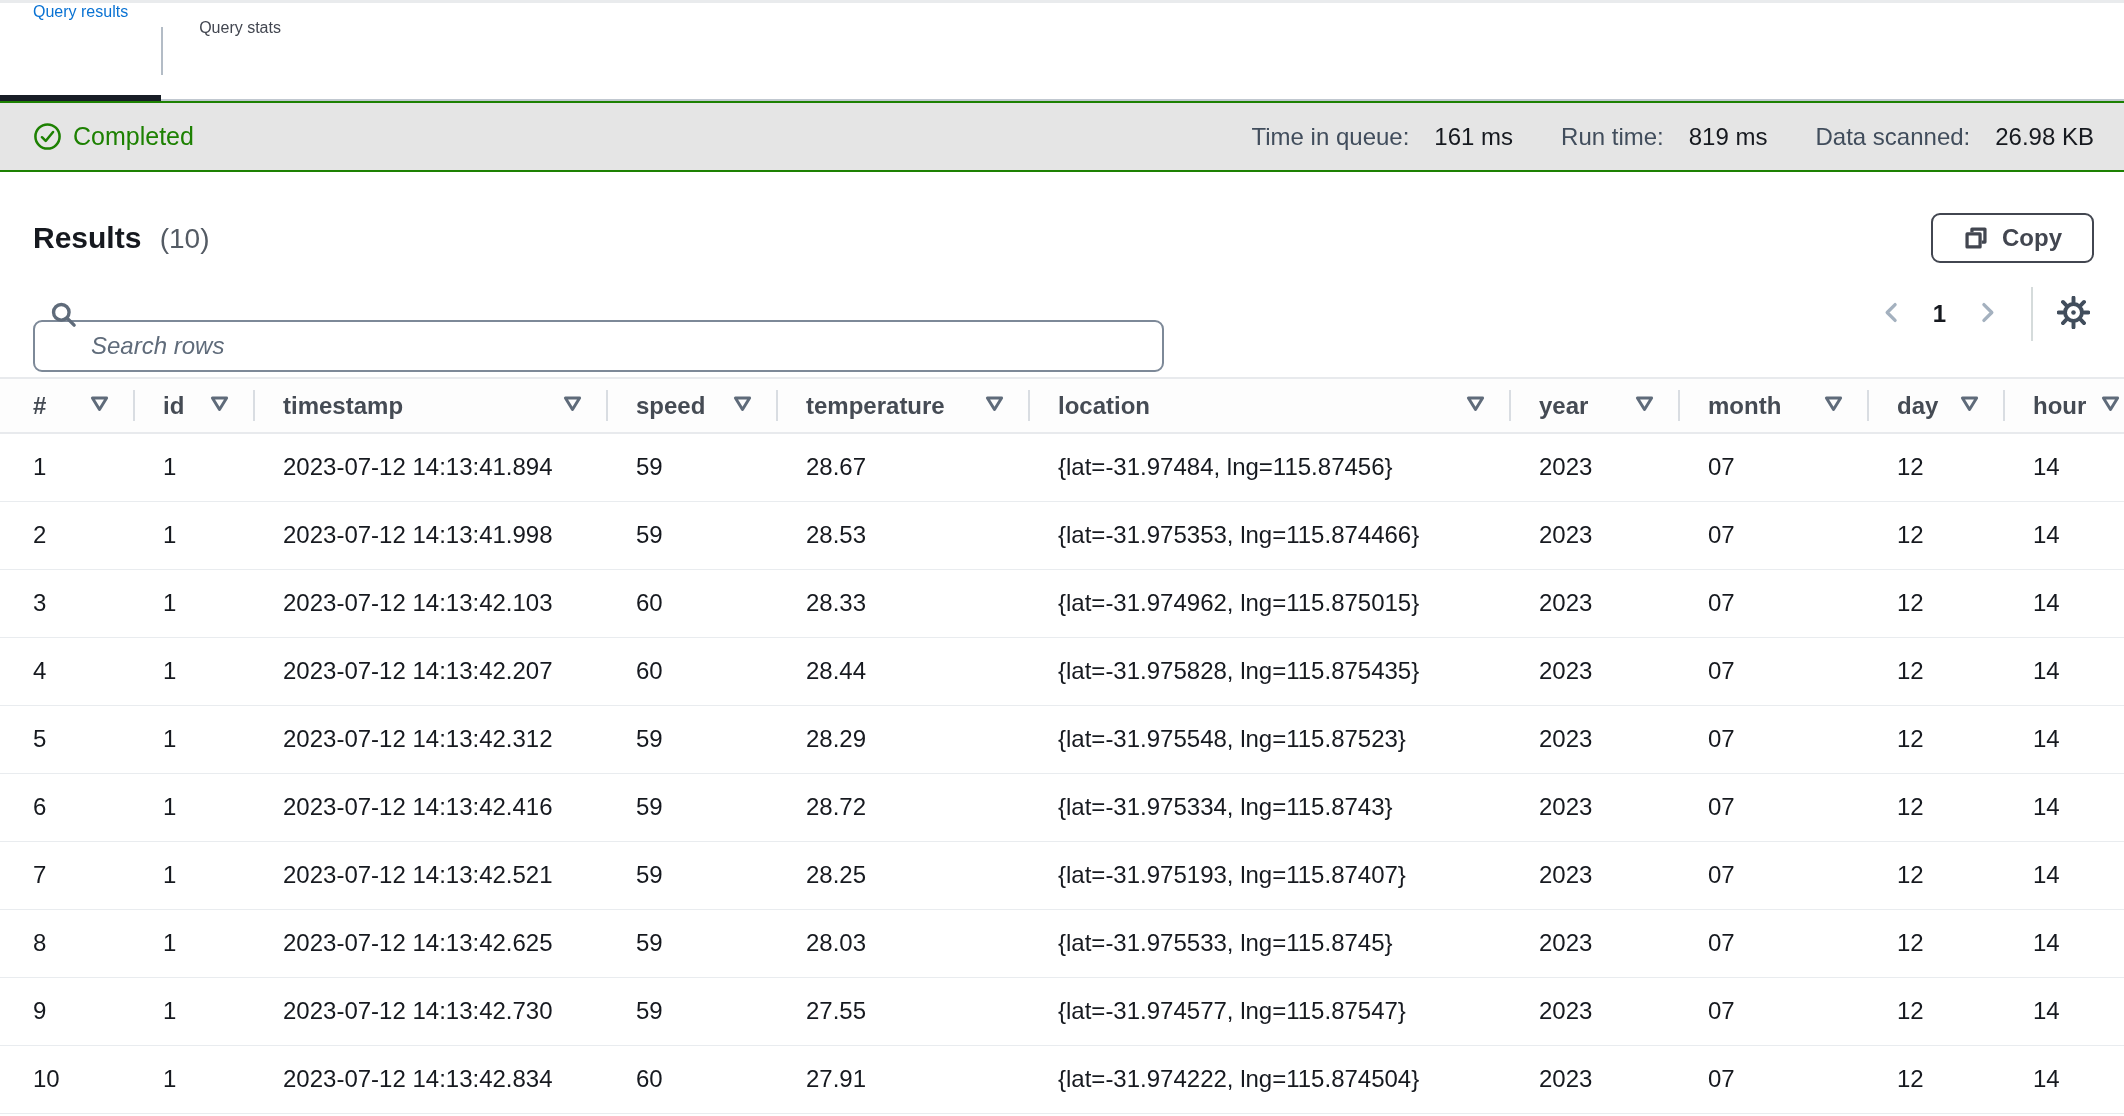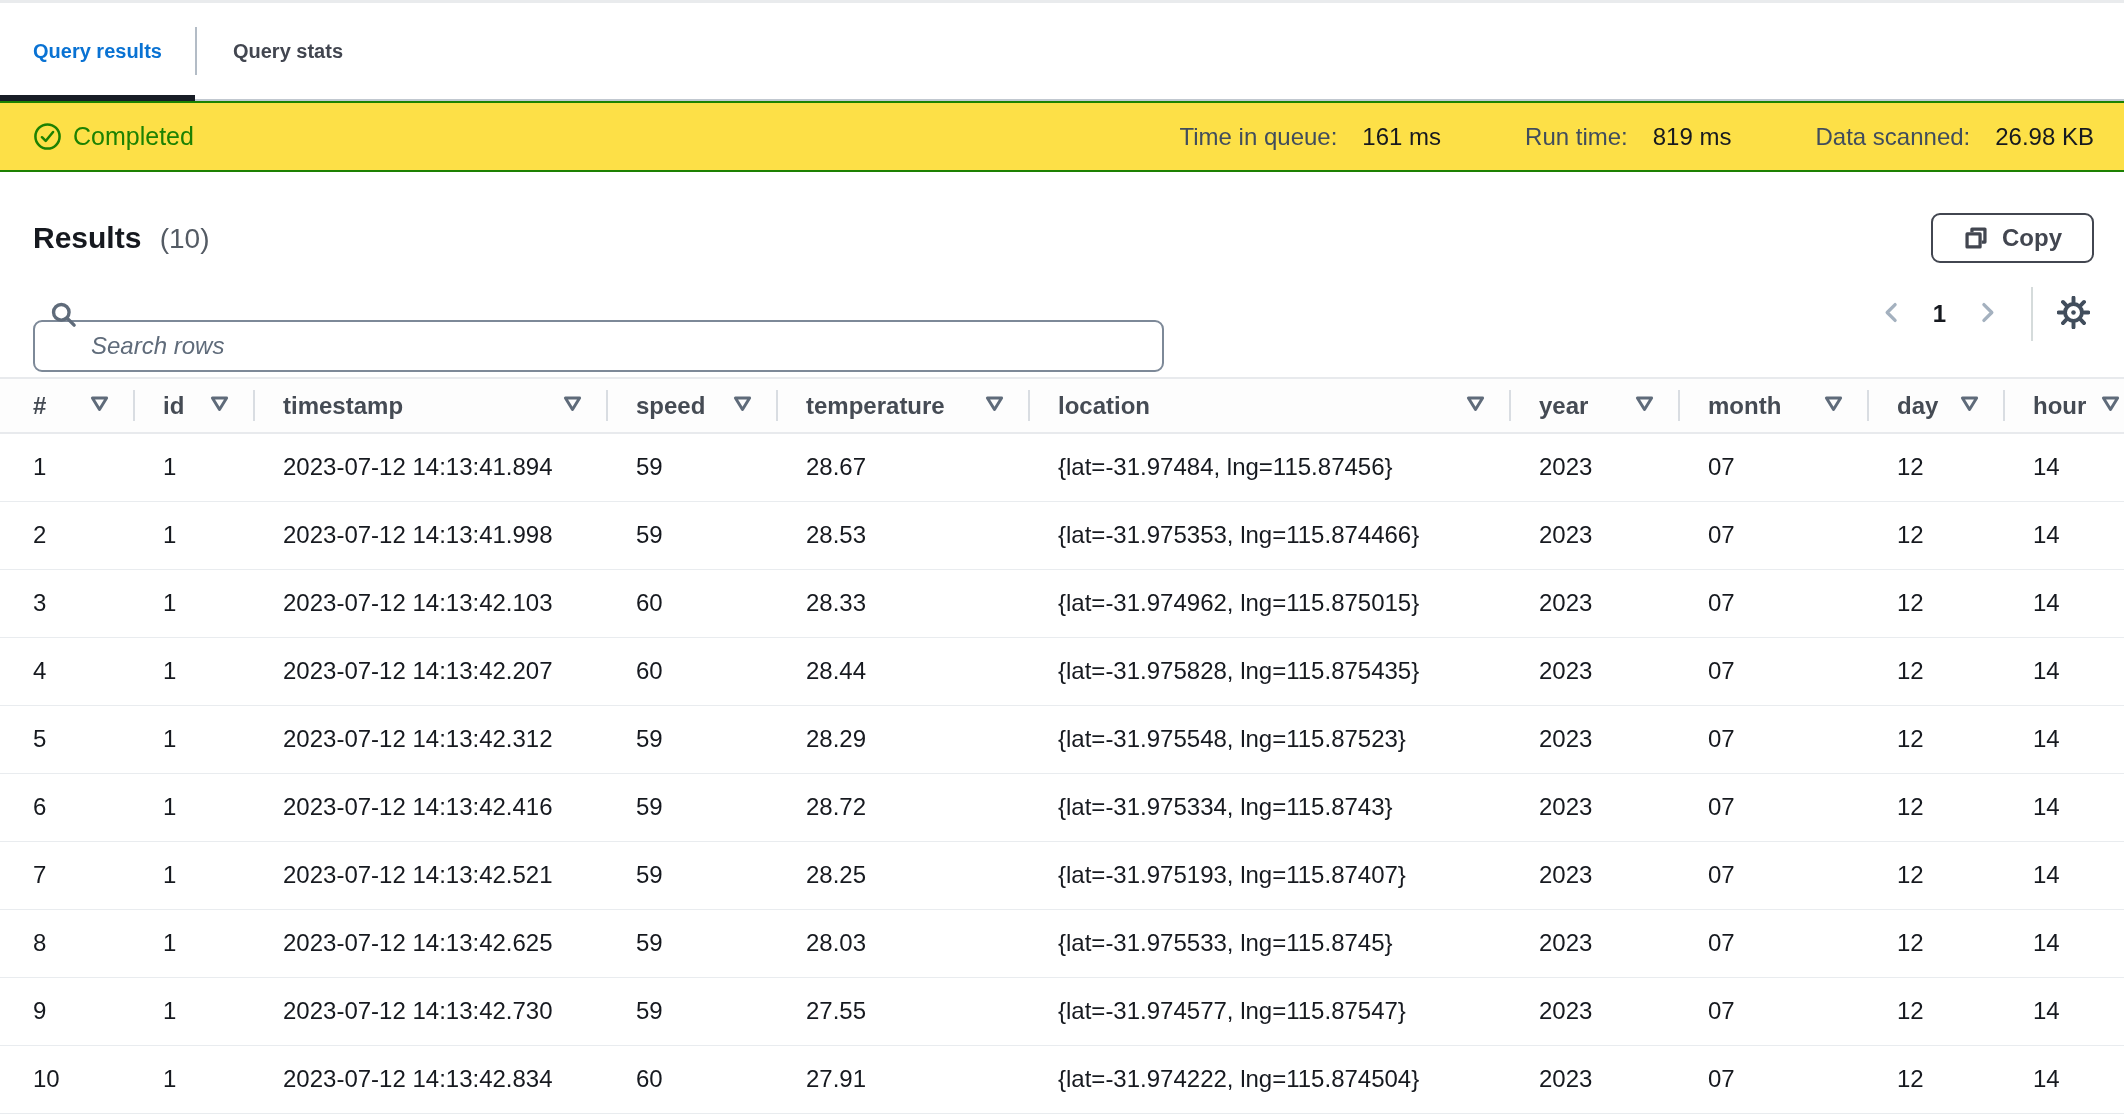--- a/index.html
+++ b/index.html
@@ -2,36 +2,36 @@
 <html><head>
 <meta charset="utf-8">
 <style>
   * { margin:0; padding:0; box-sizing:border-box; }
   html,body { width:2124px; height:1116px; overflow:hidden; background:#ffffff;
     font-family:"Liberation Sans","DejaVu Sans",sans-serif; color:#16191f; }
 
   
   .tabs { height:101px; border-top:3px solid #e9ebed; border-bottom:2px solid #c1c8d0;
     display:flex; align-items:stretch; position:relative; }
-  .tab { display:flex; align-items:center; padding:0 33px; font-size:20px; font-weight:bold;
+  .tab { display:flex; align-items:flex-start; padding:0 33px; font-size:16px; font-weight:normal;
     color:#424650; position:relative; cursor:pointer; }
   .tab.second { padding:16px 38px; }
   .tab.second::before { content:""; position:absolute; left:0; top:24px; bottom:24px;
     width:2px; background:#b3bcc6; }
   .tab.active { color:#0972d3; }
   .tab.active::after { content:""; position:absolute; left:0; right:0; bottom:-2px;
     height:6px; background:#181d26; }
 
   
-  .banner { height:71px; background:#fde047; border-top:2px solid #1d8102;
+  .banner { height:71px; background:#e5e5e5; border-top:2px solid #1d8102;
     border-bottom:2px solid #1d8102; display:flex; align-items:center;
     padding:0 30px 0 33px; }
   .banner-status { display:flex; align-items:center; gap:11px; color:#1d8102; font-size:25px; }
   .banner-status .icon { display:flex; }
-  .banner-stats { margin-left:auto; display:flex; align-items:center; gap:84px; font-size:24px; }
+  .banner-stats { margin-left:auto; display:flex; align-items:center; gap:48px; font-size:24px; }
   .stat { display:flex; align-items:baseline; gap:14px; }
   .stat .lbl { color:#414d5c; }
   .stat .val { color:#16191f;margin-left:11px; }
 
   
   .results-bar { margin:41px 30px 0 33px; display:flex; align-items:center; height:50px;justify-content:space-between; }
   .heading { font-size:30px; }
   .heading .h { font-weight:bold; color:#16191f; }
   .heading .count { color:#545b64; font-size:28px; margin-left:10px; }
   .actions { margin-left:auto; display:flex; }

